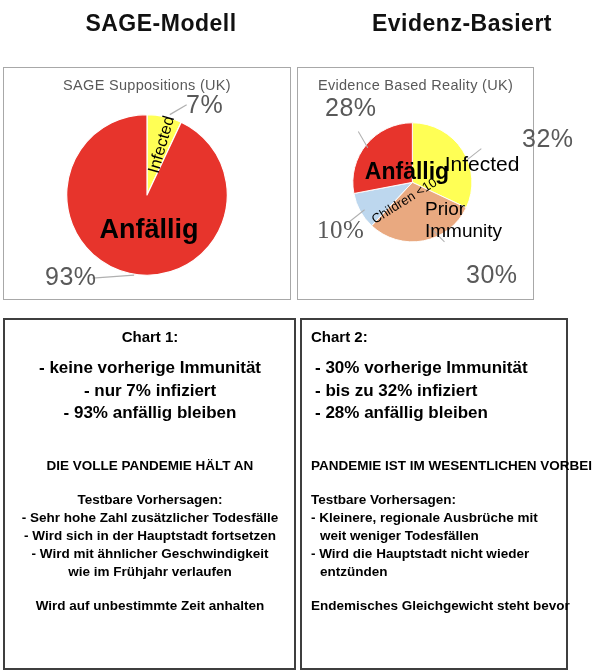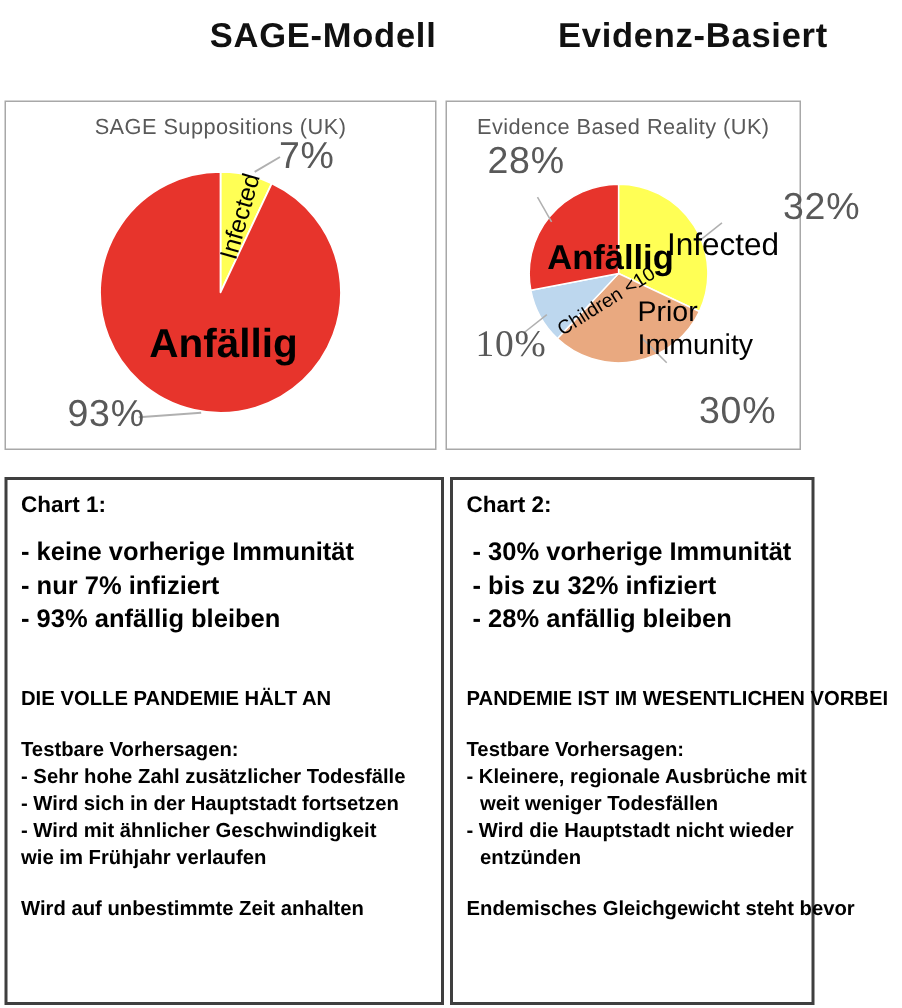--- a/index.html
+++ b/index.html
@@ -4,21 +4,21 @@
 <style>
   html,body { margin:0; padding:0; background:#ffffff; }
   #stage {
     position:relative; width:601px; height:672px; background:#ffffff;
     font-family:"Liberation Sans", sans-serif; overflow:hidden;
   }
   .main-title {
     position:absolute; top:10px; font-size:23px; font-weight:bold; color:#111;
     text-align:center; letter-spacing:0.5px;
   }
-  #title-left  { left:3px;  width:288px;text-align:right; }
+  #title-left  { left:17px;  width:288px; }
   #title-right { left:312px; width:300px;text-align:center; }
 
   .chart-box {
     position:absolute; top:67px; height:233px; background:#ffffff;
     border:1px solid #a8a8a8; box-sizing:border-box;
   }
   #chart-box-left  { left:3px;  width:288px; }
   #chart-box-right { left:297px; width:237px; }
 
   .pie-svg { position:absolute; left:0; top:0; width:100%; height:100%; }
@@ -32,22 +32,22 @@
     letter-spacing:0.5px;
   }
   .slice-label { position:absolute; color:#000; }
   .rot { transform-origin:center center; }
 
   .panel {
     position:absolute; top:318px; height:352px; background:#ffffff;
     border:2px solid #3f3f3f; box-sizing:border-box;
     padding:7px 8px 0 9px; font-weight:bold; color:#000;
   }
-  #panel-left  { left:3px;   width:293px; }
-  #panel-right { left:300px; width:243px; }
+  #panel-left  { left:3px;   width:293px;text-align:center; }
+  #panel-right { left:300px; width:268px; }
 
   .ph   { font-size:15px;   line-height:19px; margin-bottom:11px; }
   .pbig { font-size:17px;   line-height:22.5px; white-space:nowrap; }
   .pmed { font-size:13.5px; line-height:18px;  white-space:nowrap; }
   .psm  { font-size:13.5px; line-height:18px;  white-space:nowrap; }
   .gap-lg { margin-top:32px; }
   .gap-md { margin-top:16px; }
   .indent { padding-left:9px; }
   .rt-indent { padding-left:4px; }
 </style>

